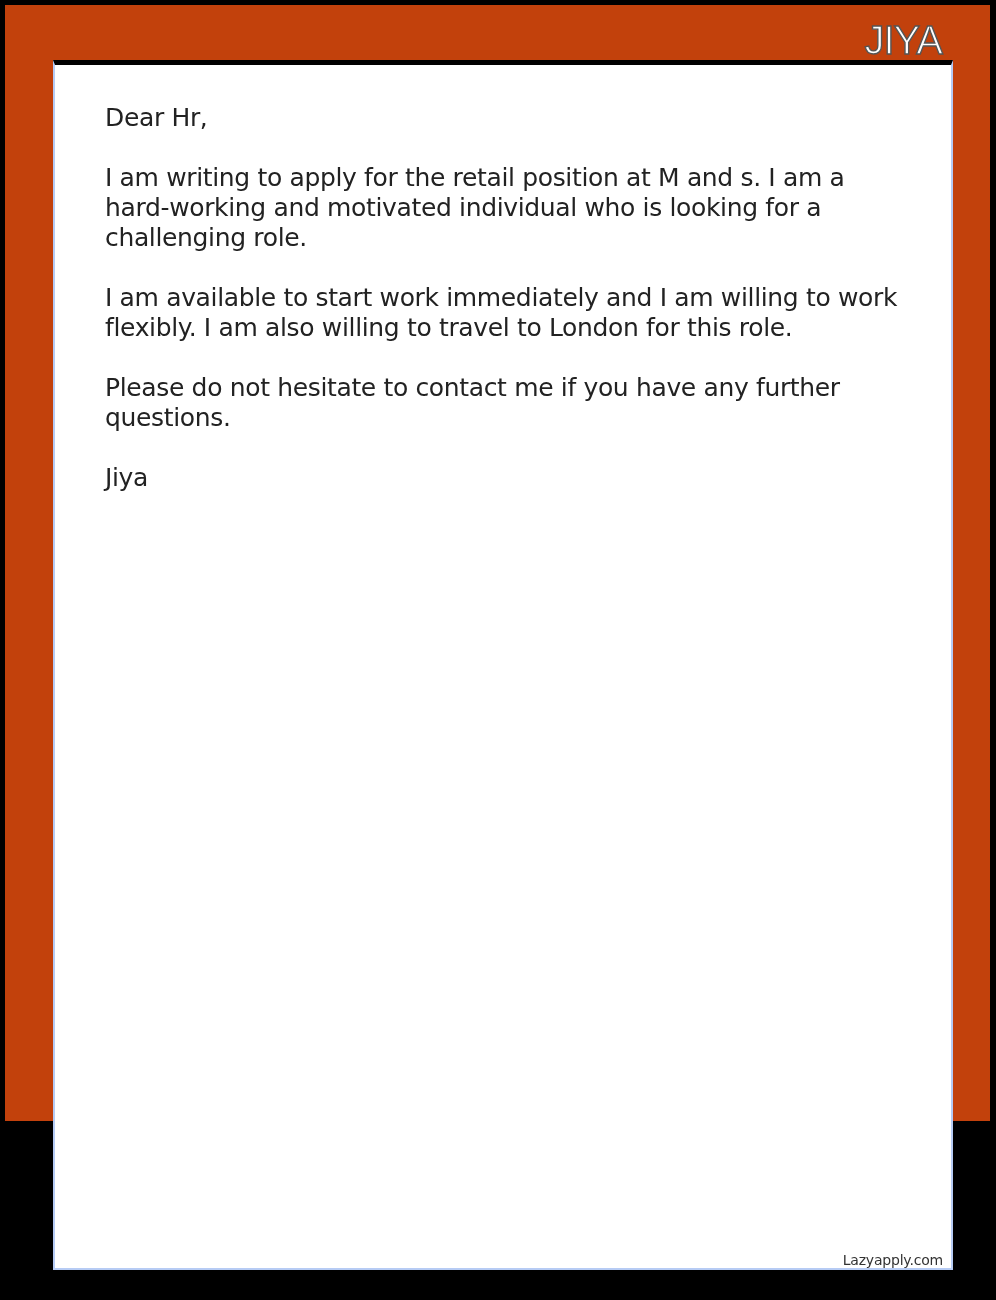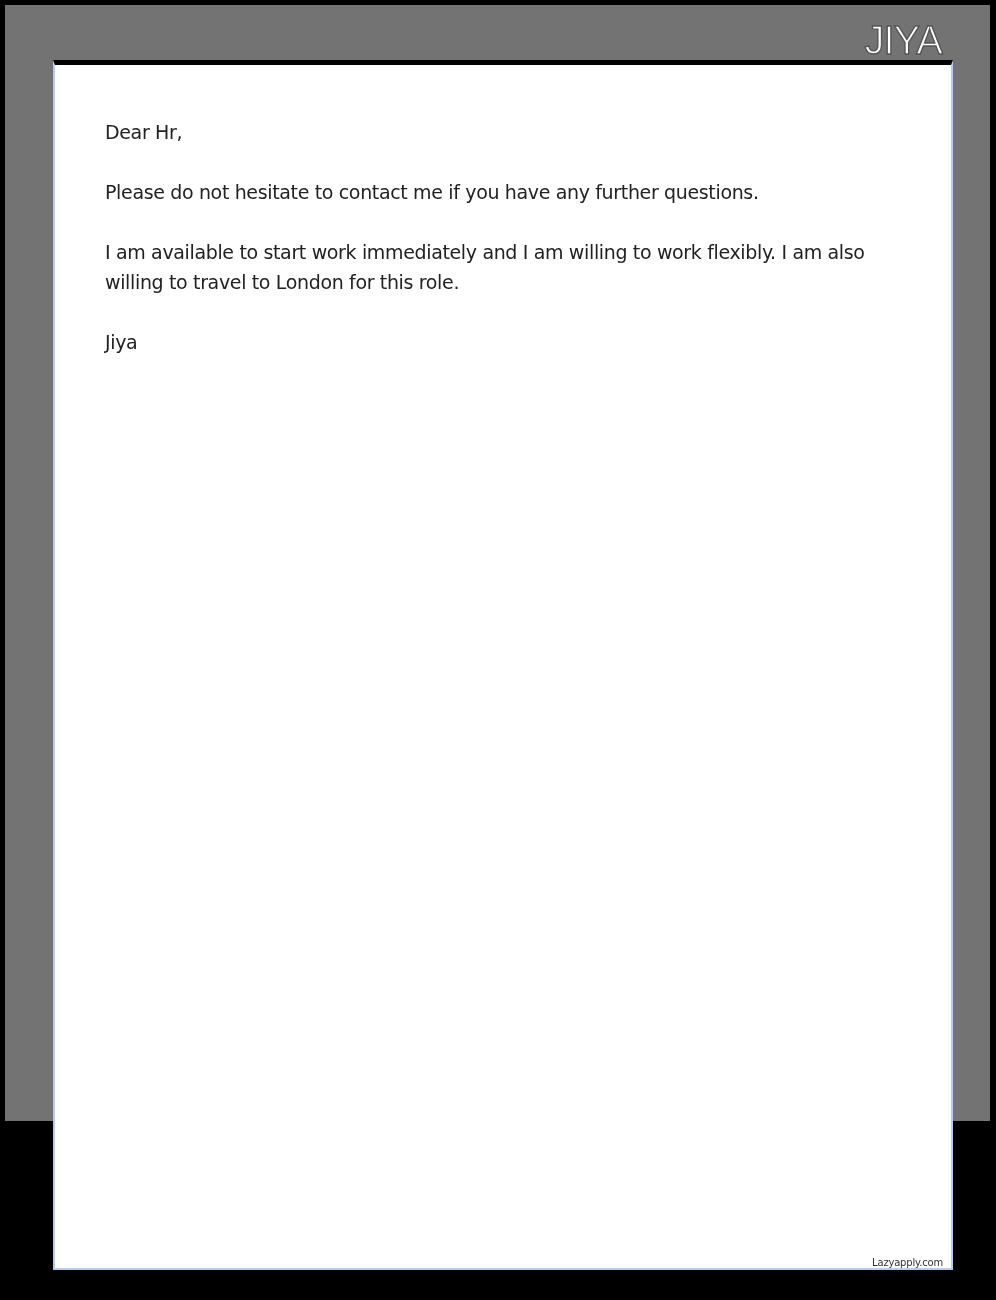--- a/index.html
+++ b/index.html
@@ -4,61 +4,62 @@
 <style>
   html, body { margin: 0; padding: 0; }
   body {
     width: 996px; height: 1300px; overflow: hidden;
     background: #000;
     font-family: "DejaVu Sans", sans-serif;
   }
   .frame {
     position: absolute; left: 5px; top: 5px;
     width: 985px; height: 1116px;
-    background: #737373;
+    background: #c2410c;
   }
   .name-header {
     position: absolute; right: 48px; top: 15px;
     font-family: "Liberation Sans", sans-serif;
     font-size: 40px; line-height: 40px;
     color: #ffffff;
     -webkit-text-stroke: 1.4px #555;
     letter-spacing: -1px;
   }
   .card {
     position: absolute; left: 48px; top: 55px;
     width: 896px; height: 1203px;
     background: #fff;
     border-top: 5px solid #000;
     border-left: 2px solid #b6cbf4;
     border-right: 2px solid #b6cbf4;
     border-bottom: 2px solid #b6cbf4;
   }
   .body {
-    position: absolute; left: 50px; top: 52px; width: 800px;
-    font-size: 19px; line-height: 30px; color: #222;
+    position: absolute; left: 50px; top: 38px; width: 800px;
+    font-size: 25px; line-height: 30px; color: #222;
     letter-spacing: -0.35px;
   }
   .body p { margin: 0 0 30px 0; }
   .body p.sig { margin-bottom: 10px; }
   .date { color: #1e88e5; margin: 0; }
   .footer {
     position: absolute; right: 8px; bottom: 0px;
-    font-size: 10px; color: #333;
+    font-size: 14px; color: #333;
     letter-spacing: -0.2px;
   }
 </style>
 </head>
 <body>
 
 <div class="frame">
   <div class="name-header">JIYA</div>
 
   <div class="card">
     <div class="body">
       <p>Dear Hr,</p>
+      <p>I am writing to apply for the retail position at M and s. I am a hard-working and motivated individual who is looking for a challenging role.</p>
+      <p>I am available to start work immediately and I am willing to work flexibly. I am also willing to travel to London for this role.</p>
       <p>Please do not hesitate to contact me if you have any further questions.</p>
-      <p>I am available to start work immediately and I am willing to work flexibly. I am also willing to travel to London for this role.</p>
       <p class="sig">Jiya</p>
     </div>
     <div class="footer">Lazyapply.com</div>
   </div>
 </div>
 
 </body></html>

